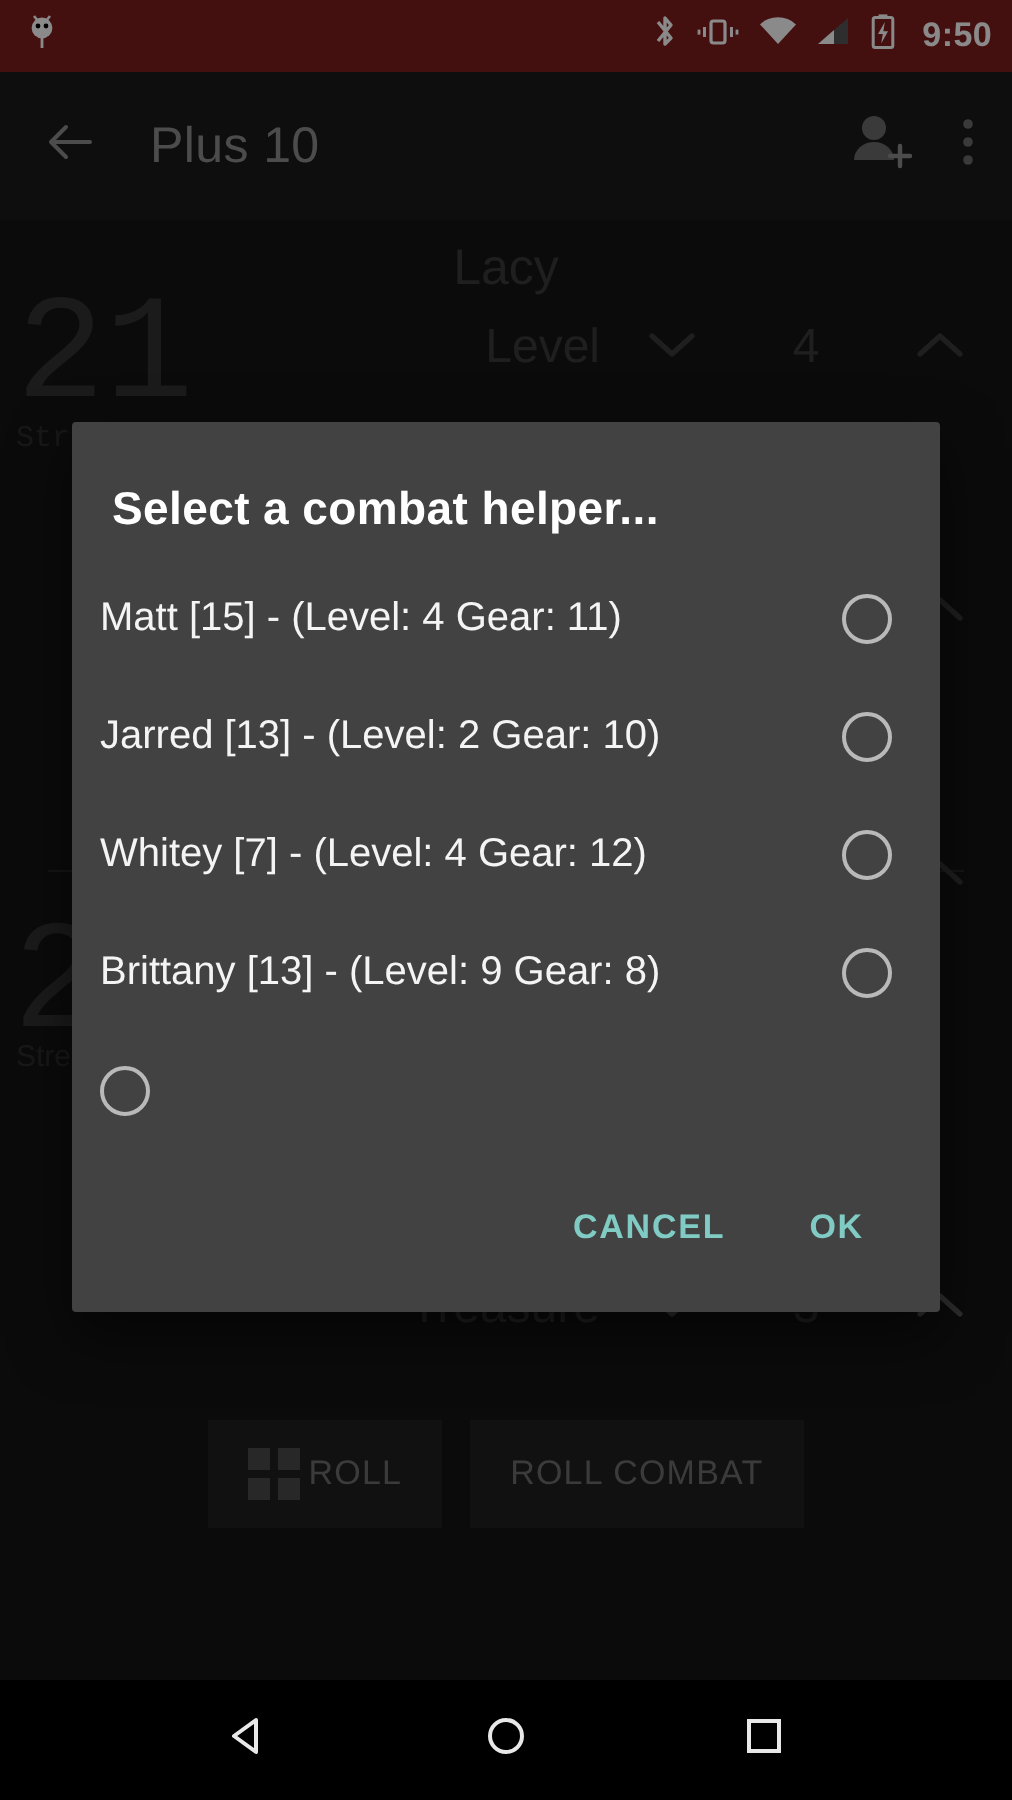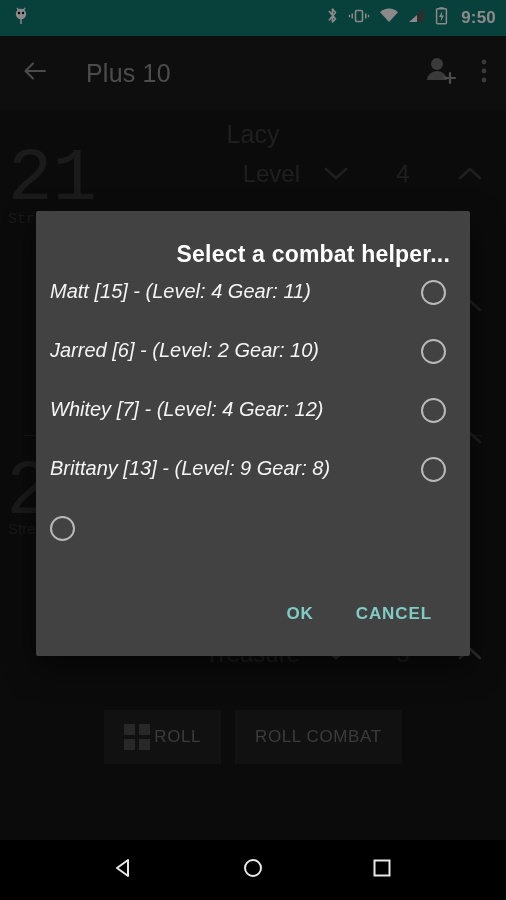--- a/index.html
+++ b/index.html
@@ -13,21 +13,21 @@
     position: relative;
     width: 506px; height: 900px;
     background: #141414;
     overflow: hidden;
   }
 
   
   #statusbar {
     position: absolute; top: 0; left: 0;
     width: 506px; height: 36px;
-    background: #0f766e;
+    background: #7f1d1d;
     display: flex; align-items: center;
     padding: 0 10px 0 12px;
   }
   #statusbar .sb-left { display: flex; align-items: center; }
   #statusbar .sb-right {
     margin-left: auto;
     display: flex; align-items: center; gap: 9px;
   }
   .sb-icon { display: block; }
   #clock {
@@ -38,21 +38,21 @@
   
   #appbar {
     position: absolute; top: 36px; left: 0;
     width: 506px; height: 74px;
     background: #1b1b1b;
     display: flex; align-items: center;
     padding: 0 18px 0 22px;
   }
   #appbar-title {
     color: #8d8d8d; font-size: 25px;
-    margin-left: 38px; letter-spacing: .2px;
+    margin-left: 27px; letter-spacing: .2px;
   }
   #appbar .ab-right {
     margin-left: auto; display: flex; align-items: center; gap: 22px;
   }
 
   
   #content {
     position: absolute; top: 110px; left: 0;
     width: 506px; height: 730px;
     background: #161616;
@@ -113,28 +113,27 @@
   #dialog {
     position: absolute; left: 36px; top: 211px;
     width: 434px; height: 445px;
     background: #424242;
     border-radius: 2px;
     box-shadow: 0 12px 30px rgba(0,0,0,.55);
     display: flex; flex-direction: column;
   }
   #dialog-title {
     color: #ffffff; font-size: 23px; font-weight: bold;
-    text-align: right; padding: 30px 20px 6px;
+    text-align: left; padding: 30px 20px 6px;
     letter-spacing: .2px;
   }
   #option-list { flex: 1; padding: 6px 0 0; }
   .option-row {
-    height: 59px; display: flex; 
+    height: 59px; display: flex; align-items: center;
     padding: 0 24px 0 14px;
-    font-style: italic;
   }
   .option-label {
     color: #f4f4f4; font-size: 20px; flex: 1;
     white-space: nowrap;
   }
   .radio {
     width: 25px; height: 25px; border-radius: 50%;
     border: 2.5px solid #b9b9b9; flex: none;
   }
   #dialog-actions {
@@ -329,39 +328,39 @@
 
   <div id="dialog">
     <div id="dialog-title">Select a combat helper...</div>
 
     <div id="option-list">
       <div class="option-row">
         <span class="option-label">Matt [15] - (Level: 4 Gear: 11)</span>
         <span class="radio"></span>
       </div>
       <div class="option-row">
-        <span class="option-label">Jarred [6] - (Level: 2 Gear: 10)</span>
+        <span class="option-label">Jarred [13] - (Level: 2 Gear: 10)</span>
         <span class="radio"></span>
       </div>
       <div class="option-row">
         <span class="option-label">Whitey [7] - (Level: 4 Gear: 12)</span>
         <span class="radio"></span>
       </div>
       <div class="option-row">
         <span class="option-label">Brittany [13] - (Level: 9 Gear: 8)</span>
         <span class="radio"></span>
       </div>
       <div class="option-row">
         <span class="radio"></span>
       </div>
     </div>
 
     <div id="dialog-actions">
+      <button class="dlg-btn">CANCEL</button>
       <button class="dlg-btn">OK</button>
-      <button class="dlg-btn">CANCEL</button>
     </div>
   </div>
 
   <div id="navbar">
     <span>
       <svg width="28" height="28" viewBox="0 0 28 28">
         <path d="M18 6 L7 14 L18 22 Z" fill="none" stroke="#e8e8e8" stroke-width="2" stroke-linejoin="round"></path>
       </svg>
     </span>
     <span>

